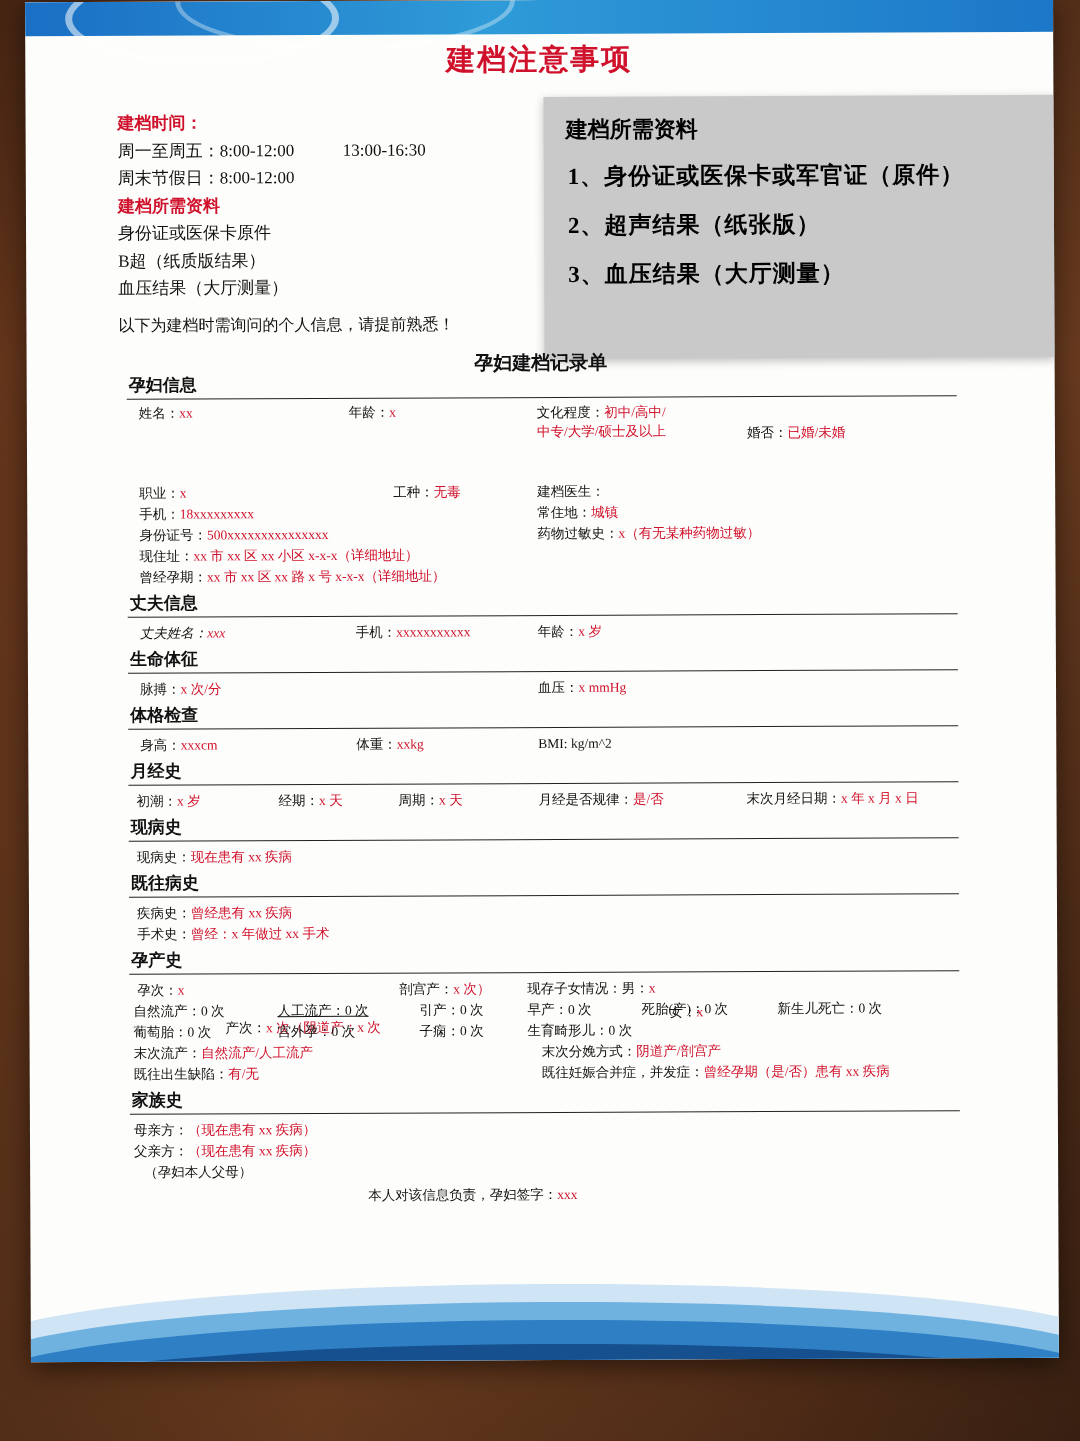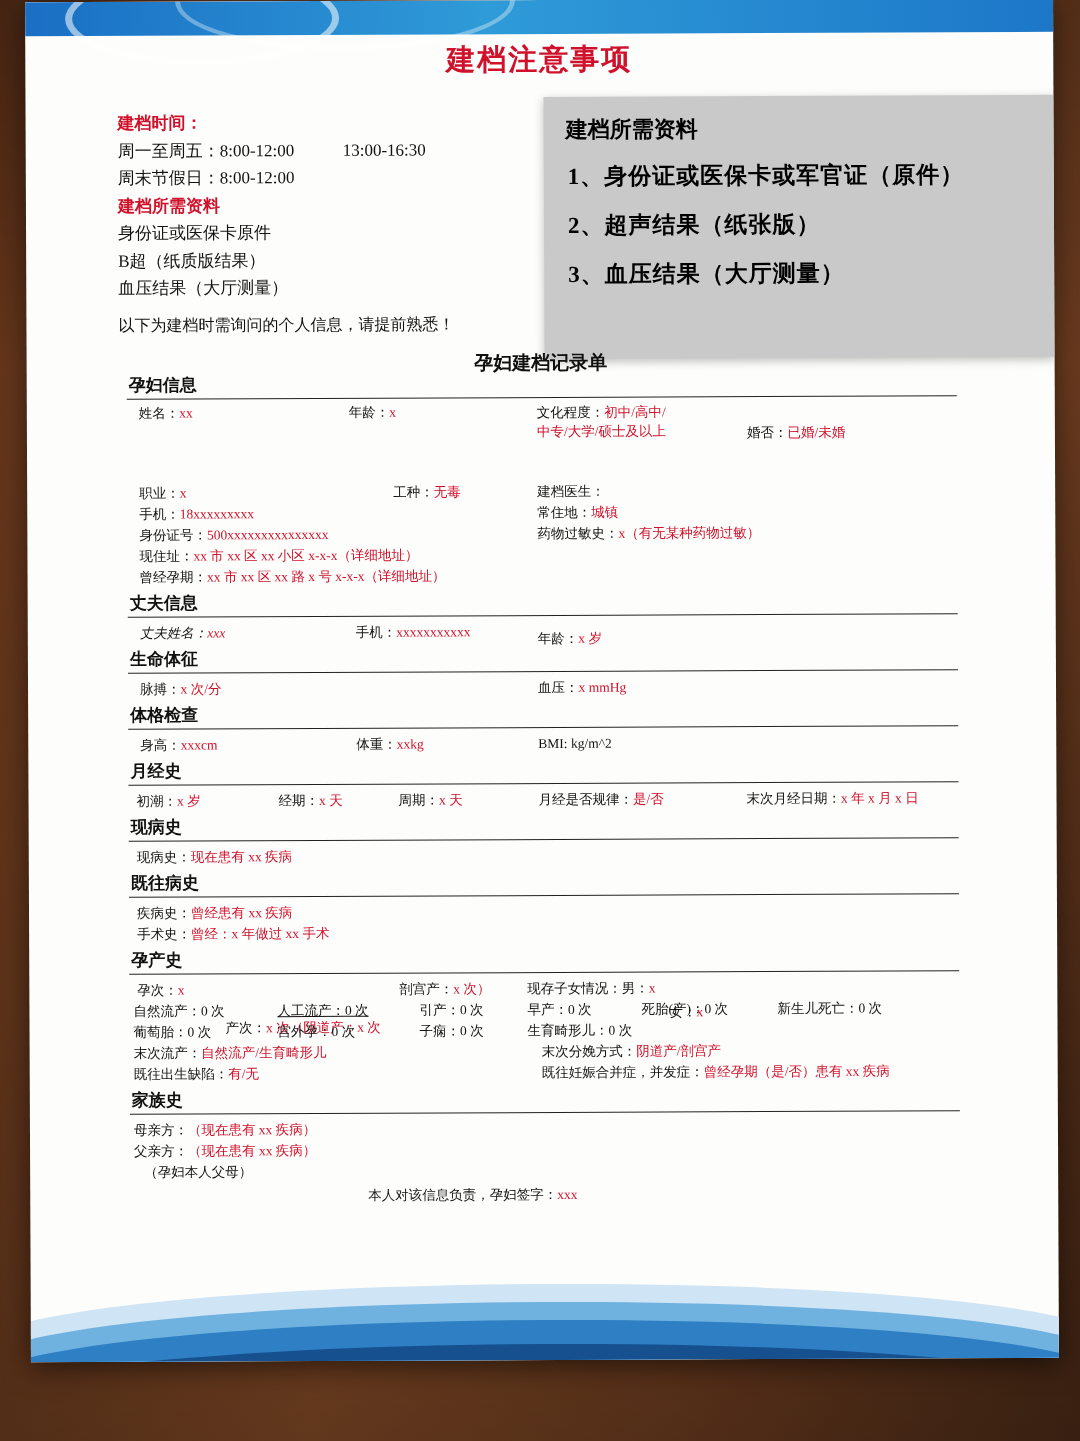--- a/index.html
+++ b/index.html
@@ -169,21 +169,21 @@
 
     <div class="rowline">
       <span class="f" style="left:12px;"><span class="k">曾经孕期：</span><span class="v">xx 市 xx 区 xx 路 x 号 x-x-x（详细地址）</span></span>
     </div>
 
     <div class="sec">丈夫信息</div>
     <div class="rule"></div>
     <div class="rowline">
       <span class="f" style="left:12px;font-style:italic;"><span class="k">丈夫姓名：</span><span class="v">xxx</span></span>
       <span class="f" style="left:228px;"><span class="k">手机：</span><span class="v">xxxxxxxxxxx</span></span>
-      <span class="f" style="left:410px;margin-top:7px;"><span class="k">年龄：</span><span class="v">x 岁</span></span>
+      <span class="f" style="left:410px;"><span class="k">年龄：</span><span class="v">x 岁</span></span>
     </div>
 
     <div class="sec">生命体征</div>
     <div class="rule"></div>
     <div class="rowline">
       <span class="f" style="left:12px;"><span class="k">脉搏：</span><span class="v">x 次/分</span></span>
       <span class="f" style="left:410px;"><span class="k">血压：</span><span class="v">x mmHg</span></span>
     </div>
 
     <div class="sec">体格检查</div>
@@ -236,21 +236,21 @@
       <span class="f" style="left:512px;"><span class="k">死胎(产)：</span><span class="k">0 次</span></span>
       <span class="f" style="left:648px;"><span class="k">新生儿死亡：</span><span class="k">0 次</span></span>
     </div>
     <div class="rowline">
       <span class="f" style="left:4px;"><span class="k">葡萄胎：</span><span class="k">0 次</span></span>
       <span class="f" style="left:148px;"><span class="k">宫外孕：</span><span class="k">0 次</span></span>
       <span class="f" style="left:290px;"><span class="k">子痫：</span><span class="k">0 次</span></span>
       <span class="f" style="left:398px;"><span class="k">生育畸形儿：</span><span class="k">0 次</span></span>
     </div>
     <div class="rowline">
-      <span class="f" style="left:4px;"><span class="k">末次流产：</span><span class="v">自然流产/生育畸形儿</span></span>
+      <span class="f" style="left:4px;"><span class="k">末次流产：</span><span class="v">自然流产/人工流产</span></span>
       <span class="f" style="left:412px;"><span class="k">末次分娩方式：</span><span class="v">阴道产/剖宫产</span></span>
     </div>
     <div class="rowline">
       <span class="f" style="left:4px;"><span class="k">既往出生缺陷：</span><span class="v">有/无</span></span>
       <span class="f" style="left:412px;"><span class="k">既往妊娠合并症，并发症：</span><span class="v">曾经孕期（是/否）患有 xx 疾病</span></span>
     </div>
 
     <div class="sec">家族史</div>
     <div class="rule"></div>
     <div class="rowline">

